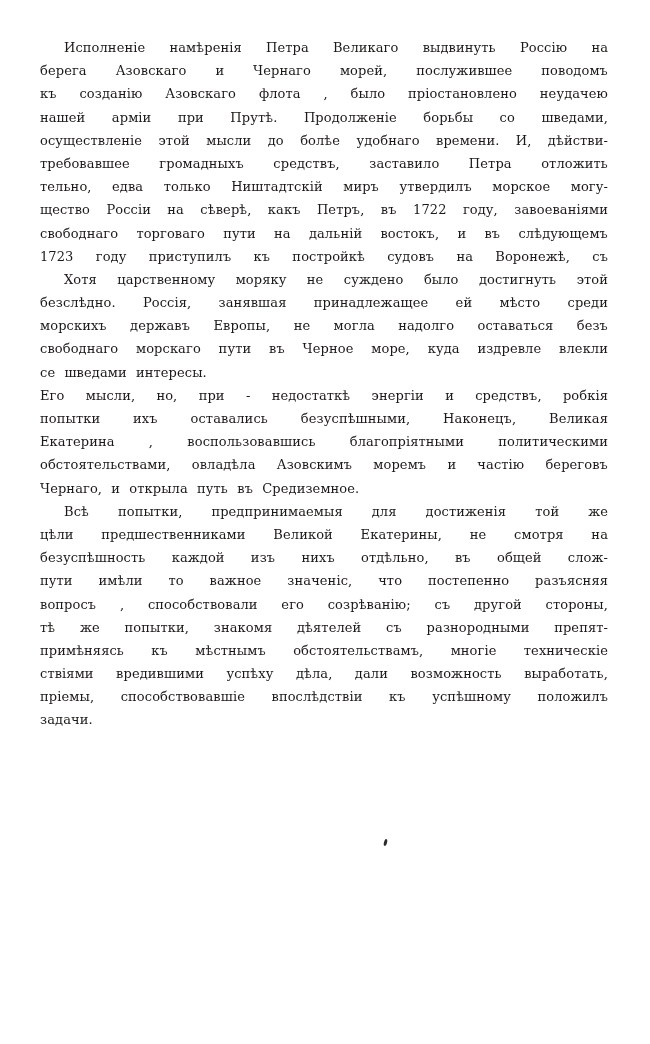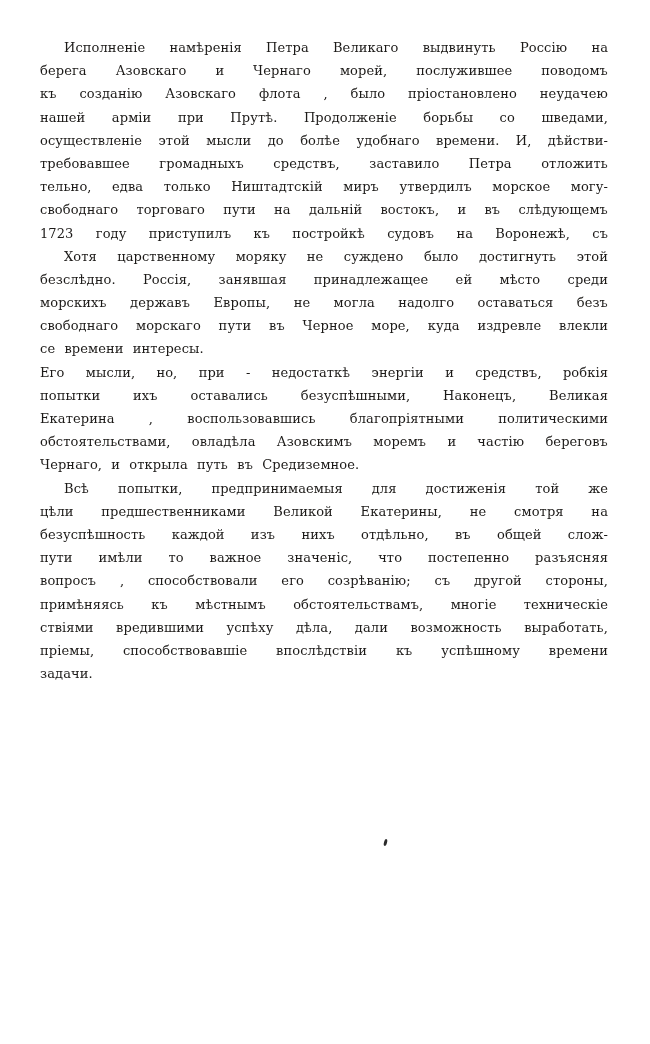--- a/index.html
+++ b/index.html
@@ -59,47 +59,49 @@
 <div class="page">
 
   <div class="paragraph">
     <div class="line first">Исполненіе намѣренія Петра Великаго выдвинуть Россію на</div>
     <div class="line">берега Азовскаго и Чернаго морей, послужившее поводомъ</div>
     <div class="line">къ созданію Азовскаго флота , было пріостановлено неудачею</div>
     <div class="line">нашей арміи при Прутѣ. Продолженіе борьбы со шведами,</div>
     <div class="line">осуществленіе этой мысли до болѣе удобнаго времени. И, дѣйстви-</div>
     <div class="line">требовавшее громадныхъ средствъ, заставило Петра отложить</div>
     <div class="line">тельно, едва только Ништадтскій миръ утвердилъ морское могу-</div>
+    <div class="line">щество Россіи на сѣверѣ, какъ Петръ, въ 1722 году, завоеваніями</div>
     <div class="line">свободнаго торговаго пути на дальній востокъ, и въ слѣдующемъ</div>
     <div class="line">1723 году приступилъ къ постройкѣ судовъ на Воронежѣ, съ</div>
   </div>
 
   <div class="paragraph">
     <div class="line first">Хотя царственному моряку не суждено было достигнуть этой</div>
     <div class="line">безслѣдно. Россія, занявшая принадлежащее ей мѣсто среди</div>
     <div class="line">морскихъ державъ Европы, не могла надолго оставаться безъ</div>
     <div class="line">свободнаго морскаго пути въ Черное море, куда издревле влекли</div>
-    <div class="line plast">се времени интересы.</div>
+    <div class="line plast">се шведами интересы.</div>
   </div>
 
   <div class="paragraph">
     <div class="line">Его мысли, но, при - недостаткѣ энергіи и средствъ, робкія</div>
     <div class="line">попытки ихъ оставались безуспѣшными, Наконецъ, Великая</div>
     <div class="line">Екатерина , воспользовавшись благопріятными политическими</div>
     <div class="line">обстоятельствами, овладѣла Азовскимъ моремъ и частію береговъ</div>
     <div class="line plast">Чернаго, и открыла путь въ Средиземное.</div>
   </div>
 
   <div class="paragraph">
     <div class="line first">Всѣ попытки, предпринимаемыя для достиженія той же</div>
     <div class="line">цѣли предшественниками Великой Екатерины, не смотря на</div>
     <div class="line">безуспѣшность каждой изъ нихъ отдѣльно, въ общей слож-</div>
     <div class="line">пути имѣли то важное значеніс, что постепенно разъясняя</div>
     <div class="line">вопросъ , способствовали его созрѣванію; съ другой стороны,</div>
+    <div class="line">тѣ же попытки, знакомя дѣятелей съ разнородными препят-</div>
     <div class="line">примѣняясь къ мѣстнымъ обстоятельствамъ, многіе техническіе</div>
     <div class="line">ствіями вредившими успѣху дѣла, дали возможность выработать,</div>
-    <div class="line">пріемы, способствовавшіе впослѣдствіи къ успѣшному времени</div>
+    <div class="line">пріемы, способствовавшіе впослѣдствіи къ успѣшному положилъ</div>
     <div class="line plast">задачи.</div>
   </div>
 
 </div>
 
 <div class="ink-speck"></div>
 
 </body></html>

